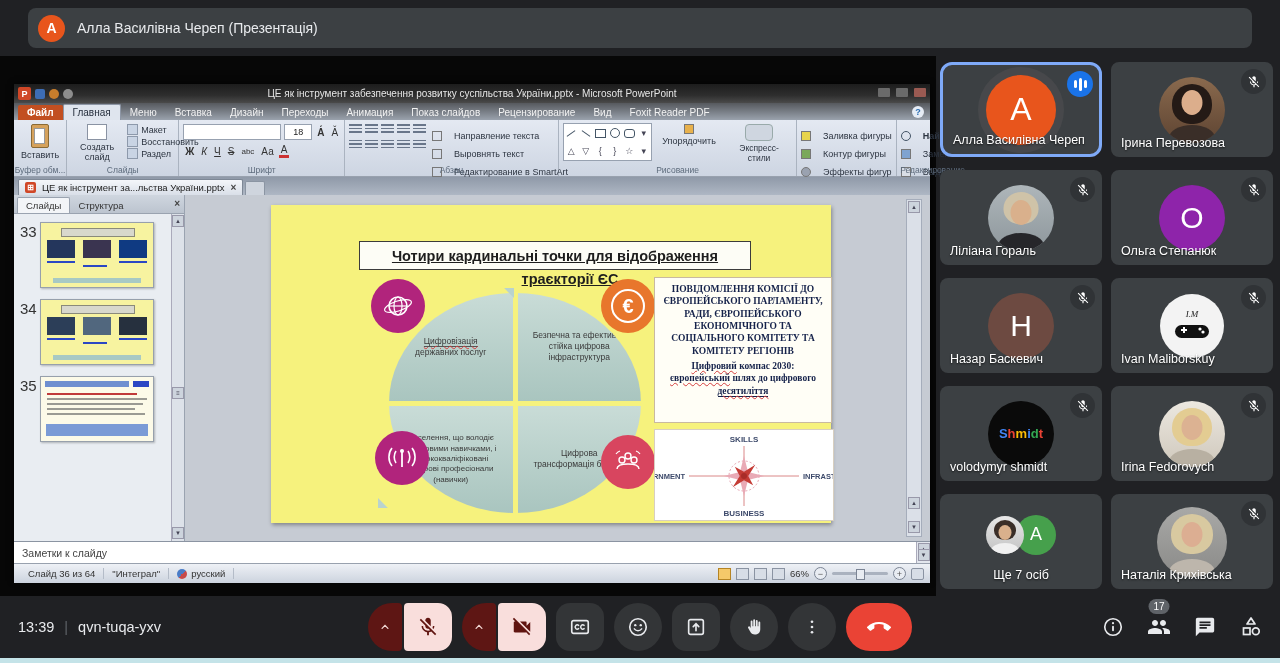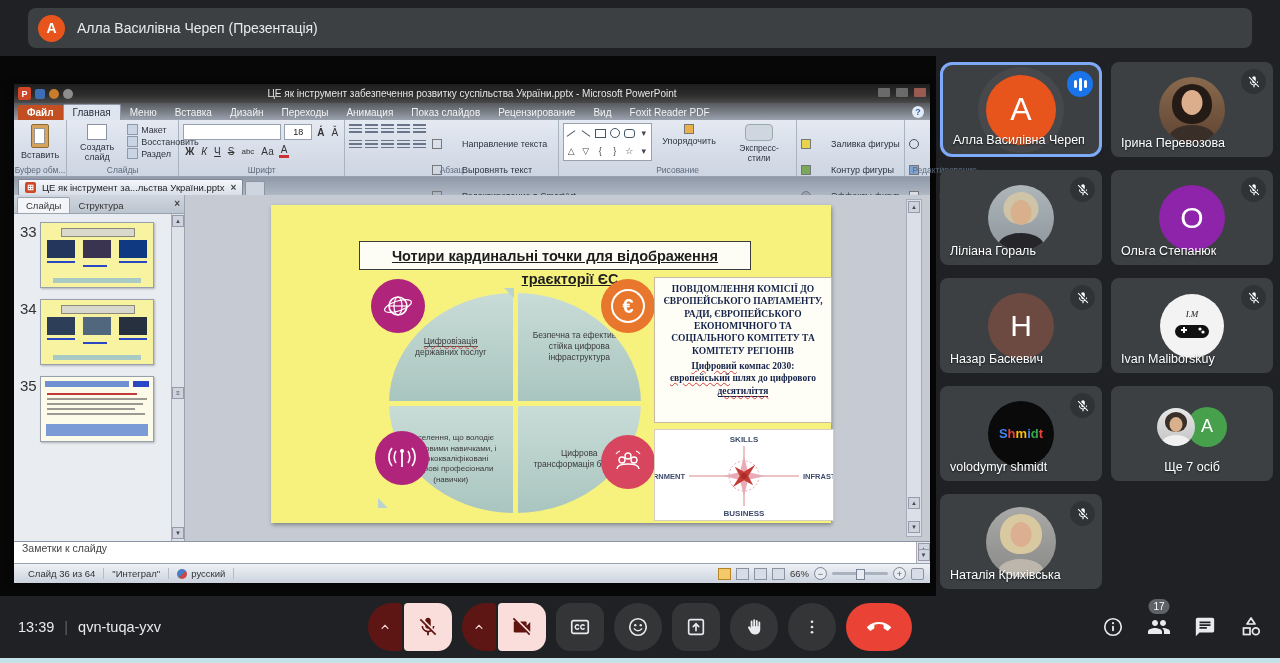--- a/index.html
+++ b/index.html
@@ -46,21 +46,21 @@
   .fontbox{width:96px;height:14px;background:#fff;border:1px solid #97a1b0;}
   .sizebox{width:26px;height:14px;background:#fff;border:1px solid #97a1b0;font-size:9px;display:flex;
     align-items:center;justify-content:center;color:#222;}
   .fbtn{font-size:10px;color:#333;padding:0 2px;}
   .li-icon{width:13px;height:10px;background:repeating-linear-gradient(#69768a 0 1.5px,transparent 1.5px 3.5px);display:inline-block;}
   .shapesbox{width:108px;height:36px;background:#fff;border:1px solid #97a1b0;display:grid;
     grid-template-columns:repeat(6,1fr);align-items:center;justify-items:center;font-size:9px;color:#445;}
   .shp-r{width:9px;height:7px;border:1px solid #456;}
   .shp-c{width:8px;height:8px;border:1px solid #456;border-radius:50%;}
   .shp-l{width:10px;height:1px;background:#456;transform:rotate(-35deg);}
-  .labbtn{display:flex;gap:20px;font-size:9px;color:#2c3440;margin:16px 0;white-space:nowrap;}
+  .labbtn{display:flex;gap:12px;font-size:9px;color:#2c3440;margin:8px 0;white-space:nowrap;}
   .sq-ic{width:8px;height:8px;display:inline-block;border:1px solid #777;}
   .ql-blob{width:26px;height:24px;background:#cfd6e0;border:1px solid #9aa;border-radius:4px;}
   
   .doctabs{height:18px;background:linear-gradient(#8f99a8,#aeb7c4);display:flex;align-items:flex-end;padding-left:4px;gap:2px;}
   .dtab{background:linear-gradient(#f4f6fa,#d9dfe8);border:1px solid #7e8896;border-bottom:none;font-size:9.5px;
     color:#222;padding:2px 6px;display:flex;align-items:center;gap:6px;border-radius:2px 2px 0 0;}
   .dtab .x, .panel-x{color:#444;font-size:10px;font-weight:bold;}
   .dtab-ghost{width:18px;height:13px;background:#cfd5de;border:1px solid #8b95a3;border-bottom:none;border-radius:2px 2px 0 0;}
   
   .ppt-body{display:flex;height:346px;}
@@ -110,21 +110,21 @@
     width:30px;height:30px;display:flex;align-items:center;justify-content:center;}
   .commbox{position:absolute;left:383px;top:72px;width:178px;height:146px;background:#fffef6;
     border:1px solid #c9b9a0;padding:5px 4px;box-sizing:border-box;text-align:center;
     font-family:"Liberation Serif",serif;font-weight:bold;color:#15224a;font-size:9.5px;line-height:1.3;}
   .comm-sub{margin-top:3px;}
   .w{text-decoration:underline wavy #d43c3c;text-decoration-thickness:1px;}
   .uw{border-bottom:1px solid #15224a;text-decoration:underline wavy #d43c3c;text-decoration-thickness:1px;}
   .compassbox{position:absolute;left:383px;top:224px;width:178px;height:90px;background:#fff;border:1px solid #d8cfc0;}
   .arr{position:absolute;width:0;height:0;border:7px solid transparent;}
   
-  .notes{height:21px;background:#fff;border-top:1px solid #8b94a2;display:flex;position:relative;}
+  .notes{height:21px;background:#fff;border-top:1px solid #8b94a2;display:flex;align-items:center;position:relative;}
   .notes-text{font-size:10.5px;color:#444;padding-left:8px;}
   .notes-scroll{position:absolute;right:0;top:0;bottom:0;width:13px;background:#e3e7ee;border-left:1px solid #aab;}
   .ppt-status{height:19px;background:linear-gradient(#eef1f6,#ccd3de);display:flex;align-items:center;
     font-size:9.5px;color:#333;padding:0 6px;border-top:1px solid #98a1ae;}
   .st-seg{padding:0 8px;border-right:1px solid #b4bcc8;display:flex;align-items:center;gap:4px;}
   .st-right{margin-left:auto;display:flex;align-items:center;gap:5px;}
   .view-ic{width:11px;height:10px;background:#d7dde6;border:1px solid #8a93a2;}
   .view-ic.on{background:#f5c96a;border-color:#b58424;}
   .zoom-track{width:56px;height:3px;background:#aab2bf;position:relative;border-radius:2px;}
   .zoom-thumb{position:absolute;left:24px;top:-3px;width:7px;height:9px;background:#e8ecf2;border:1px solid #7b8494;}
@@ -632,20 +632,33 @@
         <span style="color:#ea4335;">t</span>
     </div>
     <div class="mic-badge">
       <svg width="14" height="14" viewBox="0 0 24 24">
           <path fill="#fff" d="M19 11h-1.7c0 .74-.16 1.43-.43 2.05l1.23 1.23c.56-.98.9-2.09.9-3.28zm-4.02.17c0-.06.02-.11.02-.17V5c0-1.66-1.34-3-3-3S9 3.34 9 5v.18l5.98 5.99zM4.27 3L3 4.27l6.01 6.01V11c0 1.66 1.33 3 2.99 3 .22 0 .44-.03.65-.08l1.66 1.66c-.71.33-1.5.52-2.31.52-2.76 0-5.3-2.1-5.3-5.1H5c0 3.41 2.72 6.23 6 6.72V21h2v-3.28c.91-.13 1.77-.45 2.54-.9L19.73 21 21 19.73 4.27 3z"></path>
         </svg>
     </div>
     <div class="tname">volodymyr shmidt</div>
   </div>
 
+  <div class="tile">
+    <div class="photo-av" style="width:66px;height:66px;background:linear-gradient(#ece8e0,#cfc8bc);">
+      <span class="hair" style="background:#e3cc92;width:40px;height:38px;"></span>
+        <span class="face" style="background:#dcb292;top:14px;"></span>
+        <span class="bust" style="background:#b8b0a2;"></span>
+    </div>
+    <div class="mic-badge">
+      <svg width="14" height="14" viewBox="0 0 24 24">
+          <path fill="#fff" d="M19 11h-1.7c0 .74-.16 1.43-.43 2.05l1.23 1.23c.56-.98.9-2.09.9-3.28zm-4.02.17c0-.06.02-.11.02-.17V5c0-1.66-1.34-3-3-3S9 3.34 9 5v.18l5.98 5.99zM4.27 3L3 4.27l6.01 6.01V11c0 1.66 1.33 3 2.99 3 .22 0 .44-.03.65-.08l1.66 1.66c-.71.33-1.5.52-2.31.52-2.76 0-5.3-2.1-5.3-5.1H5c0 3.41 2.72 6.23 6 6.72V21h2v-3.28c.91-.13 1.77-.45 2.54-.9L19.73 21 21 19.73 4.27 3z"></path>
+        </svg>
+    </div>
+    <div class="tname">Irina Fedorovych</div>
+  </div>
 
   <div class="tile">
     <div class="ovf">
       <div class="photo-av" style="background:linear-gradient(#e8e8e8,#c2c2c2);">
         <span class="hair" style="background:#3a2e28;width:22px;height:20px;top:4px;"></span>
           <span class="face" style="background:#d9b08c;width:13px;height:15px;top:9px;"></span>
           <span class="bust" style="background:#f0f0f0;width:28px;height:16px;bottom:-5px;"></span>
       </div>
       <div class="ovf-a">A</div>
     </div>

